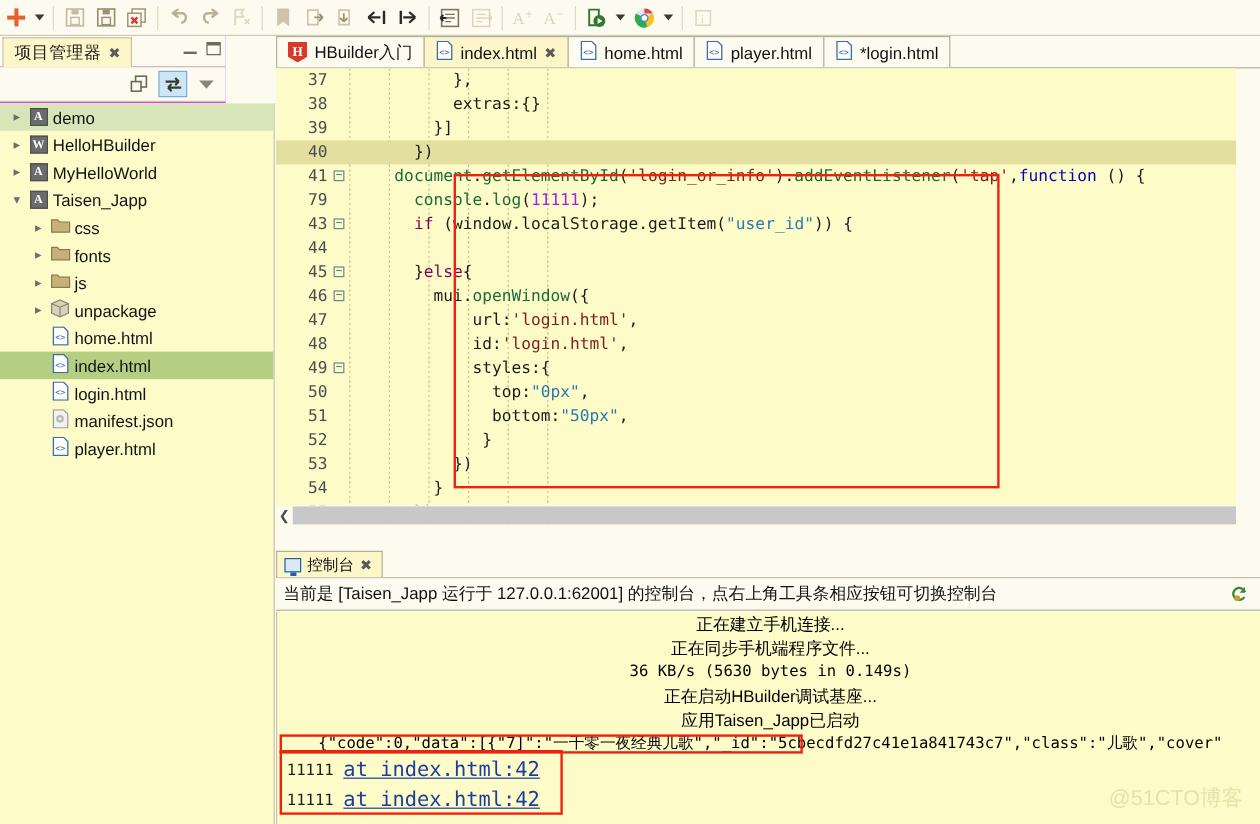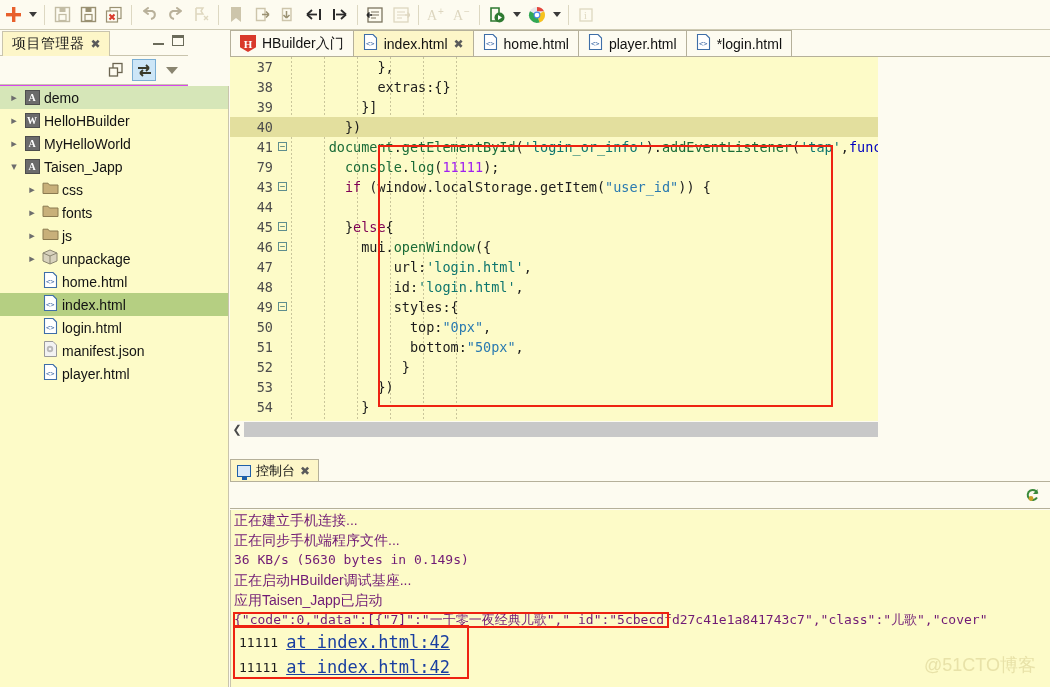--- a/index.html
+++ b/index.html
@@ -136,21 +136,21 @@
   .hicon {
     width: 16px; height: 17px; background: #d9392b;
     color: #fff; font-size: 11px; font-weight: bold;
     display: flex; align-items: center; justify-content: center;
     font-family: "Liberation Serif", serif;
     clip-path: polygon(0 0,100% 0,100% 72%,50% 100%,0 72%);
   }
 
   .code {
     position: absolute; left: 0; top: 27px;
-    width: 648px; height: 381px;
+    width: 800px; height: 381px;
     background: #fdfbc8;
     overflow: hidden;
     font-family: "DejaVu Sans Mono", monospace;
     font-size: 13.5px;
   }
   .coderow { position: relative; height: 20px; display: flex; }
   .coderow.hl { background: #e3df9e; }
   .gutter {
     width: 48px; flex: 0 0 48px; text-align: right; padding-right: 5px;
     color: #4d4d4d; background: transparent; font-size: 13.5px;
@@ -167,21 +167,21 @@
   .guides {
     position: absolute; left: 0; top: 0; width: 100%; height: 100%;
     pointer-events: none;
   }
   .guide { position: absolute; top: 0; bottom: 0; width: 1px;
            background: repeating-linear-gradient(to bottom,#c9c59a 0,#c9c59a 2px,transparent 2px,transparent 4px); }
 
   .kw   { color: #7f0055; font-weight: normal; }
   .kw2  { color: #0000c0; }
   .str  { color: #2a7ab0; }
-  .str2 { color: #0f766e; margin-top: 48px; }
+  .str2 { color: #7f1d1d; margin-top: 48px; }
   .num  { color: #a020f0; }
   .fn   { color: #1a6b38; }
   .plain{ color: #1c1c1c; }
 
   .redbox {
     position: absolute; border: 2px solid #ee2211;
     pointer-events: none; z-index: 20;
   }
 
   .hscroll {
@@ -235,21 +235,21 @@
   .cs-body {
     position: absolute; left: 0; top: 51px;
     width: 820px; height: 177px;
     background: #fdfbc8;
     overflow: hidden;
     font-family: "DejaVu Sans Mono", monospace;
     font-size: 13px;
     padding-left: 3px;
     border-left: 1px solid #c9c4ad;
   }
-  .cs-line { height: 20px; line-height: 20px; white-space: pre; color: #701a75; }
+  .cs-line { height: 20px; line-height: 20px; white-space: pre; color: #000000; text-align: center; }
   .cs-line.cn { font-family: "Liberation Sans", sans-serif; font-size: 14px; }
   .cs-log { height: 25px; line-height: 25px; display: flex; align-items: center; gap: 8px; padding-left: 5px; }
   .cs-log .val { color: #1c1c1c; font-size: 13px; }
   .cs-log .lnk { color: #1a3fa0; text-decoration: underline; font-size: 17px; }
   .wmark {
     position: absolute; right: 14px; bottom: 10px;
     font-size: 18px; color: #e8e2a8;
     font-family: "Liberation Sans", sans-serif;
   }
 </style>
@@ -758,20 +758,21 @@
   <div class="console">
     <div class="cs-tabrow">
       <div class="cs-tab">
         <span class="monicon"></span>
         <span>控制台</span>
         <span class="closeglyph">✖</span>
       </div>
     </div>
 
     <div class="cs-header">
+      <span>当前是 [Taisen_Japp 运行于 127.0.0.1:62001] 的控制台，点右上角工具条相应按钮可切换控制台</span>
       <span class="cs-refresh">
         <svg width="18" height="18" viewBox="0 0 18 18">
           <path d="M13.5 7.5 A5 5 0 1 0 13 11.5" stroke="#3a8a3a" stroke-width="2" fill="none"></path>
           <path d="M13.5 3 L13.5 8 L9 8 Z" fill="#3a8a3a"></path>
           <circle cx="7" cy="12.5" r="2.4" fill="#c9a227"></circle>
         </svg>
       </span>
     </div>
 
     <div class="cs-body">

